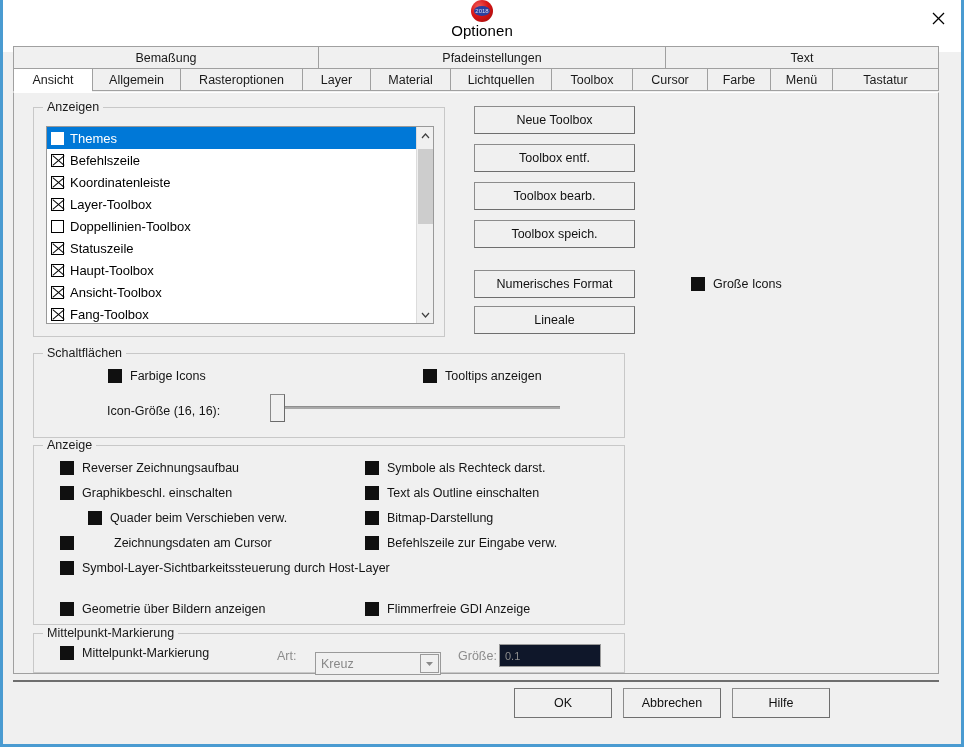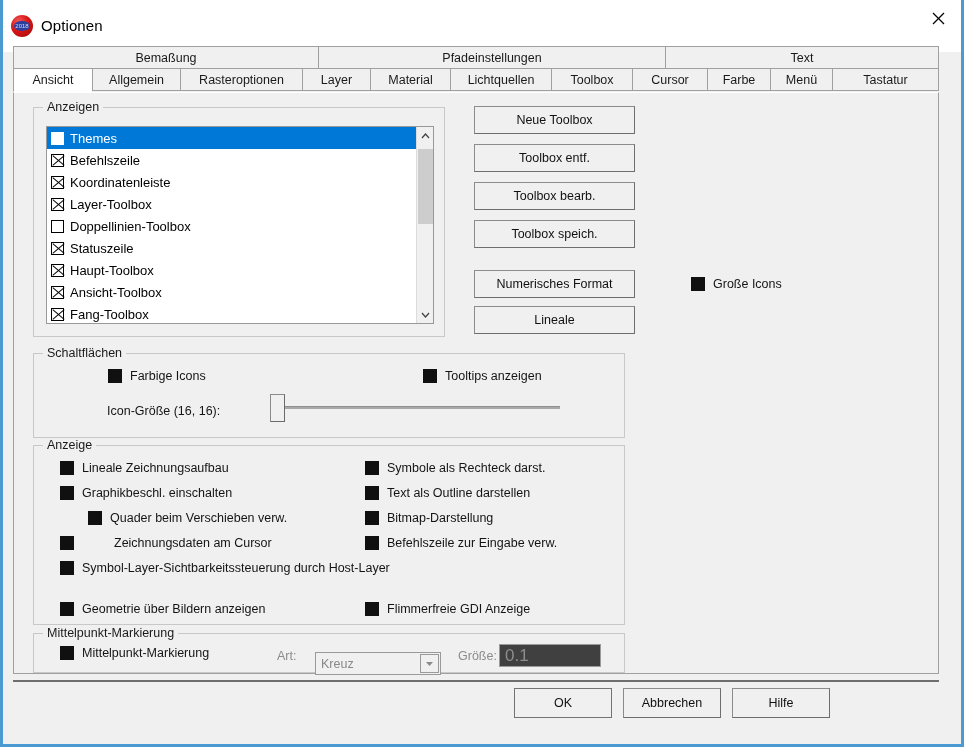--- a/index.html
+++ b/index.html
@@ -22,20 +22,21 @@
   }
 
   
   #titlebar {
     height: 52px;
     background: #ffffff;
     display: flex;
     align-items: center;
     position: relative;
     border-bottom: 1px solid #ffffff;
+    flex-direction: column;
   }
   #app-icon {
     width: 22px; height: 22px;
     margin-left: 8px; margin-right: 8px;
     border-radius: 50%;
     background: radial-gradient(circle at 35% 30%, #f05a5a 0%, #d81515 45%, #9b0b0b 100%);
     position: relative;
     flex: 0 0 auto;
   }
   #app-icon::after {
@@ -266,25 +267,25 @@
     right: 1px; top: 1px; bottom: 1px;
     width: 19px;
     background: #f0f0f0;
     border: 1px solid #9a9a9a;
     display: flex; align-items: center; justify-content: center;
     color: #8a8a8a;
     font-size: 8px;
   }
   .tfield {
     position: absolute;
-    background: #404040;
+    background: #0f172a;
     border: 1px solid #9a9a9a;
     display: flex;
     align-items: center;
-    font-size: 17px;
+    font-size: 11px;
     color: #8c8c8c;
     padding-left: 5px;
     cursor: default;
   }
   .dimlabel {
     position: absolute;
     font-size: 12.5px;
     color: #8c8c8c;
   }
 
@@ -473,21 +474,21 @@
         <div id="slider-track" style="left:10px; top:14px; width:280px;"></div>
         <div id="slider-thumb" style="left:0px; top:2px;"></div>
       </div>
     </div>
 
     <div class="group" style="left:19px; top:352px; width:592px; height:180px;">
       <span class="glabel">Anzeige</span>
 
       <div class="opt" style="left:26px; top:15px;">
         <span class="sqbox"></span>
-        <span>Lineale Zeichnungsaufbau</span>
+        <span>Reverser Zeichnungsaufbau</span>
       </div>
       <div class="opt" style="left:26px; top:40px;">
         <span class="sqbox"></span>
         <span>Graphikbeschl. einschalten</span>
       </div>
       <div class="opt" style="left:26px; top:65px;padding-left:28px;">
         <span class="sqbox"></span>
         <span>Quader beim Verschieben verw.</span>
       </div>
       <div class="opt" style="left:26px; top:90px;gap:32px;">
@@ -498,21 +499,21 @@
         <span class="sqbox"></span>
         <span>Symbol-Layer-Sichtbarkeitssteuerung durch Host-Layer</span>
       </div>
 
       <div class="opt" style="left:331px; top:15px;">
         <span class="sqbox"></span>
         <span>Symbole als Rechteck darst.</span>
       </div>
       <div class="opt" style="left:331px; top:40px;">
         <span class="sqbox"></span>
-        <span>Text als Outline darstellen</span>
+        <span>Text als Outline einschalten</span>
       </div>
       <div class="opt" style="left:331px; top:65px;">
         <span class="sqbox"></span>
         <span>Bitmap-Darstellung</span>
       </div>
       <div class="opt" style="left:331px; top:90px;">
         <span class="sqbox"></span>
         <span>Befehlszeile zur Eingabe verw.</span>
       </div>
 

